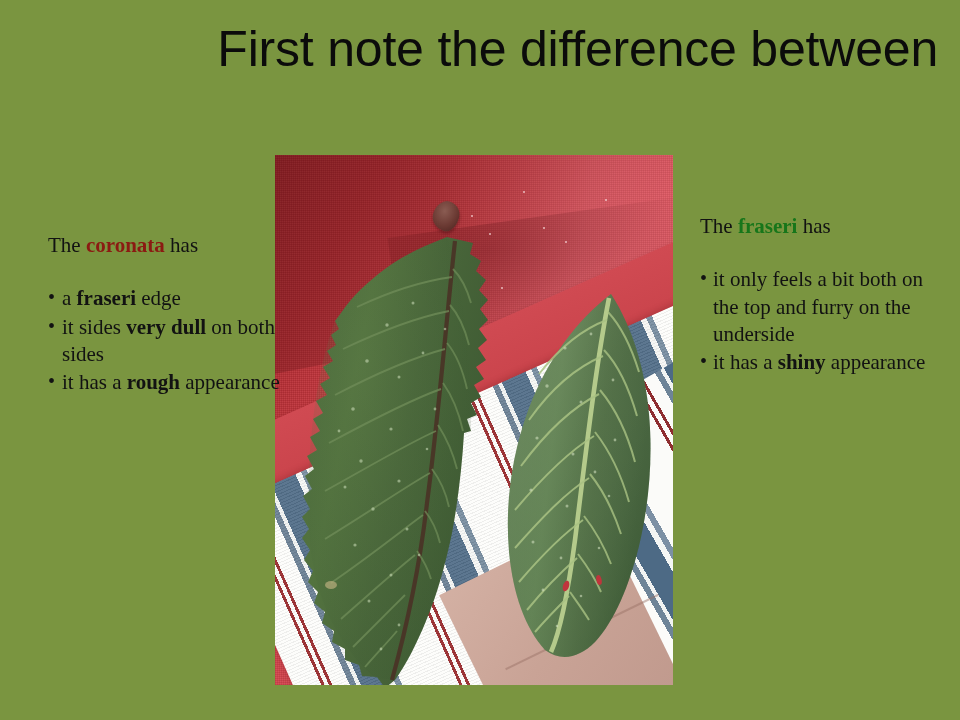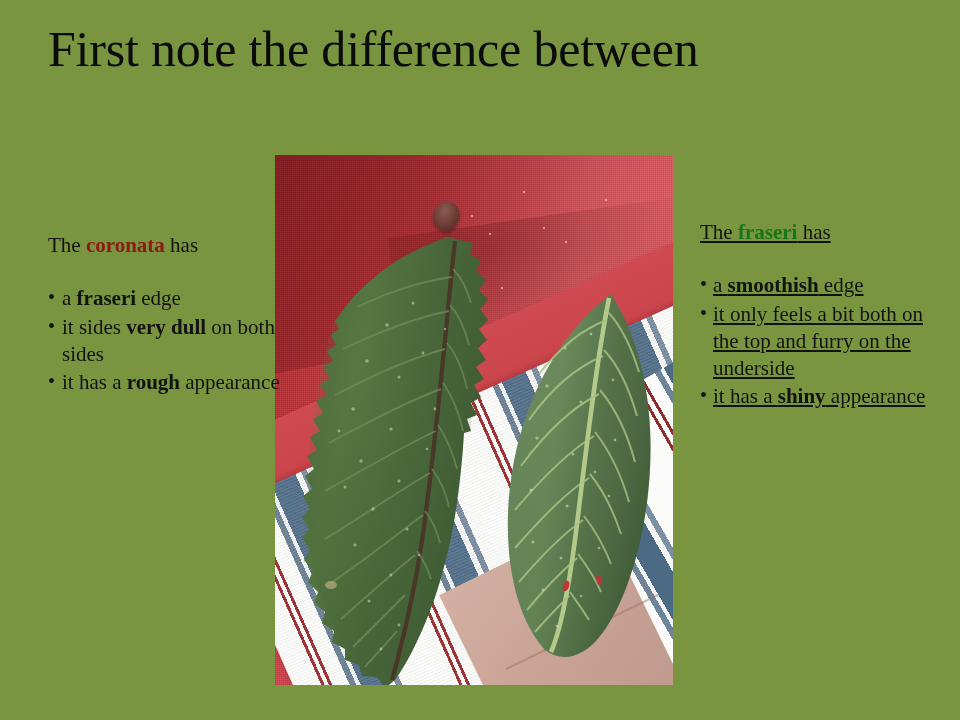--- a/index.html
+++ b/index.html
@@ -20,29 +20,29 @@
     position: absolute;
     left: 0; top: 0;
     width: 960px;
     height: 720px;
     background: #7a9540;
   }
 
   
   .title {
     position: absolute;
-    left: 48px;
+    left: 38px;
     top: 20px;
     width: 900px;
-    text-align: left;
+    text-align: right;
     font-size: 50px;
     line-height: 1.16;
     color: #0b0b0b;
     letter-spacing: -0.2px;
-    font-family: Liberation Serif, serif;
+    font-family: Liberation Sans, sans-serif;
   }
   .title .line { display: block; white-space: nowrap; }
   .t-coronata {
     font-weight: bold;
     color: #c00000;
     text-shadow: 2px 2px 0 #4a1410;
   }
   .t-fraseri {
     font-weight: bold;
     color: #1c9415;
@@ -216,21 +216,21 @@
 
   
   .col {
     position: absolute;
     color: #121212;
     font-size: 21px;
     line-height: 1.30;
     font-family: "Liberation Serif", "DejaVu Serif", serif;
   }
   .col-left  { left: 24px;  top: 232px; width: 238px; margin-left: 24px; }
-  .col-right { left: 700px; top: 219px; width: 250px; text-decoration: underline; }
+  .col-right { left: 700px; top: 213px; width: 250px; }
 
   .col-head { font-size: 21px; margin: 0 0 26px 0; }
   .hl-coronata { font-weight: bold; color: #8b1a12; }
   .hl-fraseri  { font-weight: bold; color: #17761a; }
 
   .col ul { list-style: none; margin: 0; padding: 0; }
   .col li {
     position: relative;
     padding-left: 14px;
     margin: 0 0 1px 0;
@@ -464,19 +464,18 @@
     <ul>
       <li><span>a </span><b>fraseri</b><span> edge</span></li>
       <li><span>it sides </span><b>very dull</b><span> on both sides</span></li>
       <li><span>it has a </span><b>rough</b><span> appearance</span></li>
     </ul>
   </div>
 
   <div class="col col-right">
     <div class="col-head"><span>The </span><span class="hl-fraseri">fraseri</span><span> has</span></div>
     <ul>
-      <li><span>a </span><b>smoothish</b><span> edge</span></li>
       <li><span>it only feels a bit both on the top and furry on the underside</span><b></b><span></span></li>
       <li><span>it has a </span><b>shiny</b><span> appearance</span></li>
     </ul>
   </div>
 
 </div>
 
 </body></html>

